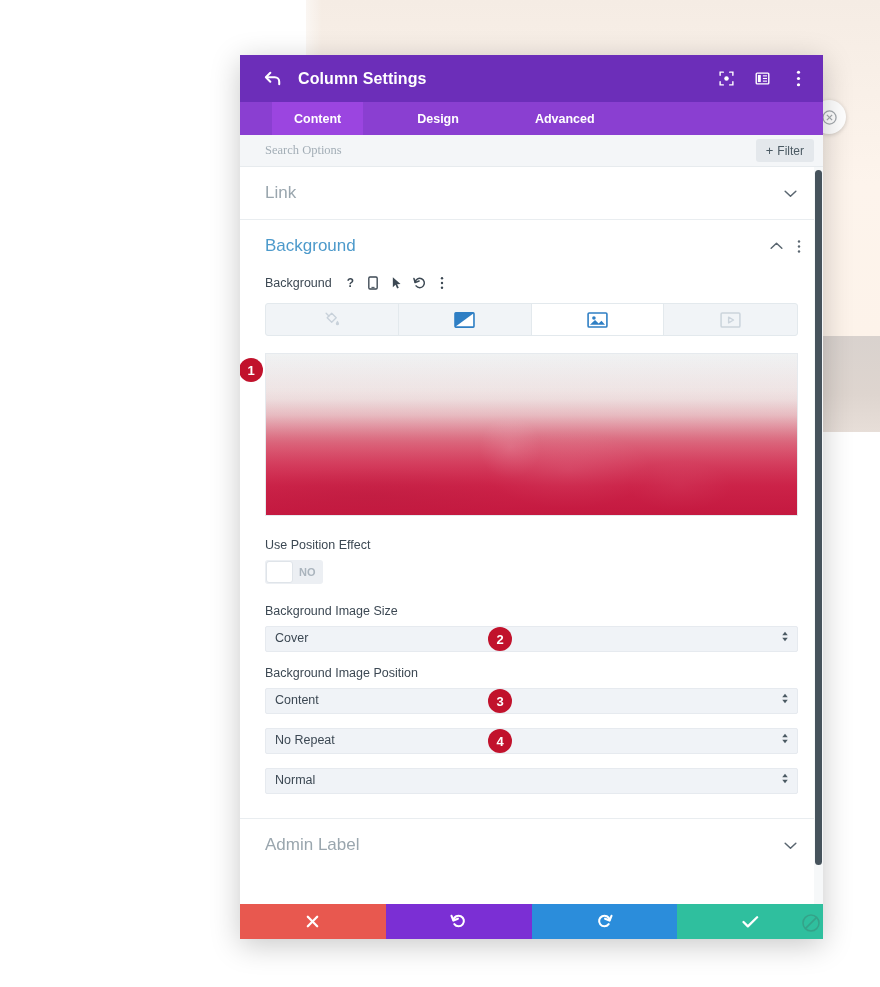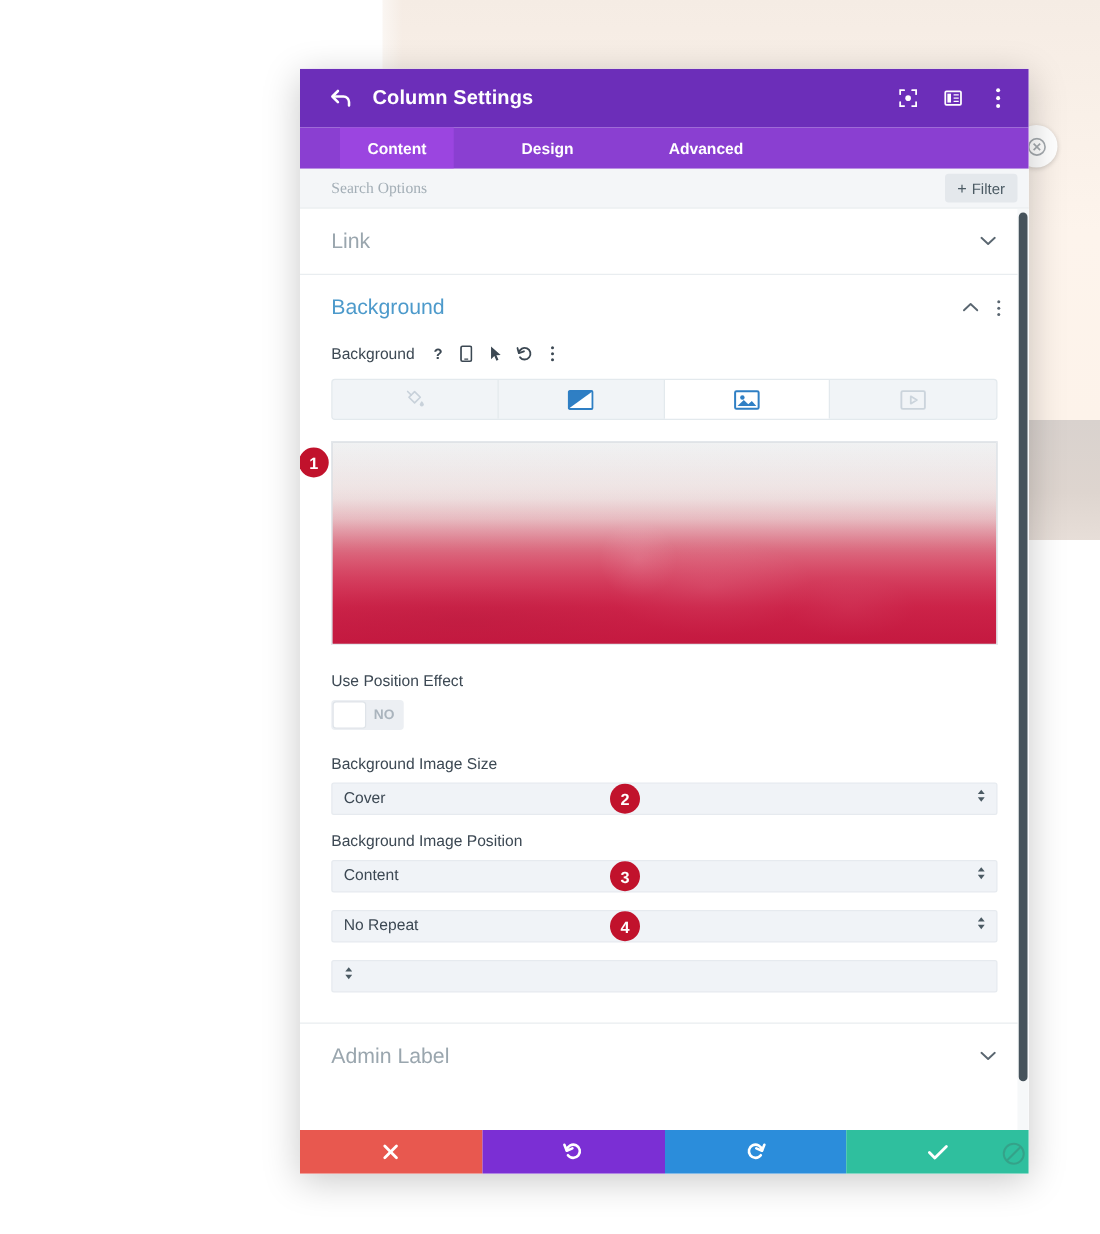--- a/index.html
+++ b/index.html
@@ -629,20 +629,21 @@
                 <path d="M4.5 11.4 L1.4 7.4 L7.6 7.4 Z" fill="#4b5a63"></path>
               </svg>
             </span>
           </div>
         </div>
 
         <div class="sp-14"></div>
 
         <div class="select-row">
           <div class="select">
+            <span class="val">Normal</span>
             <span class="stepper">
               <svg width="8" height="11" viewBox="0 0 9 12">
                 <path d="M4.5 0.6 L7.6 4.6 L1.4 4.6 Z" fill="#4b5a63"></path>
                 <path d="M4.5 11.4 L1.4 7.4 L7.6 7.4 Z" fill="#4b5a63"></path>
               </svg>
             </span>
           </div>
         </div>
 
         <div class="divider-gap"></div>

